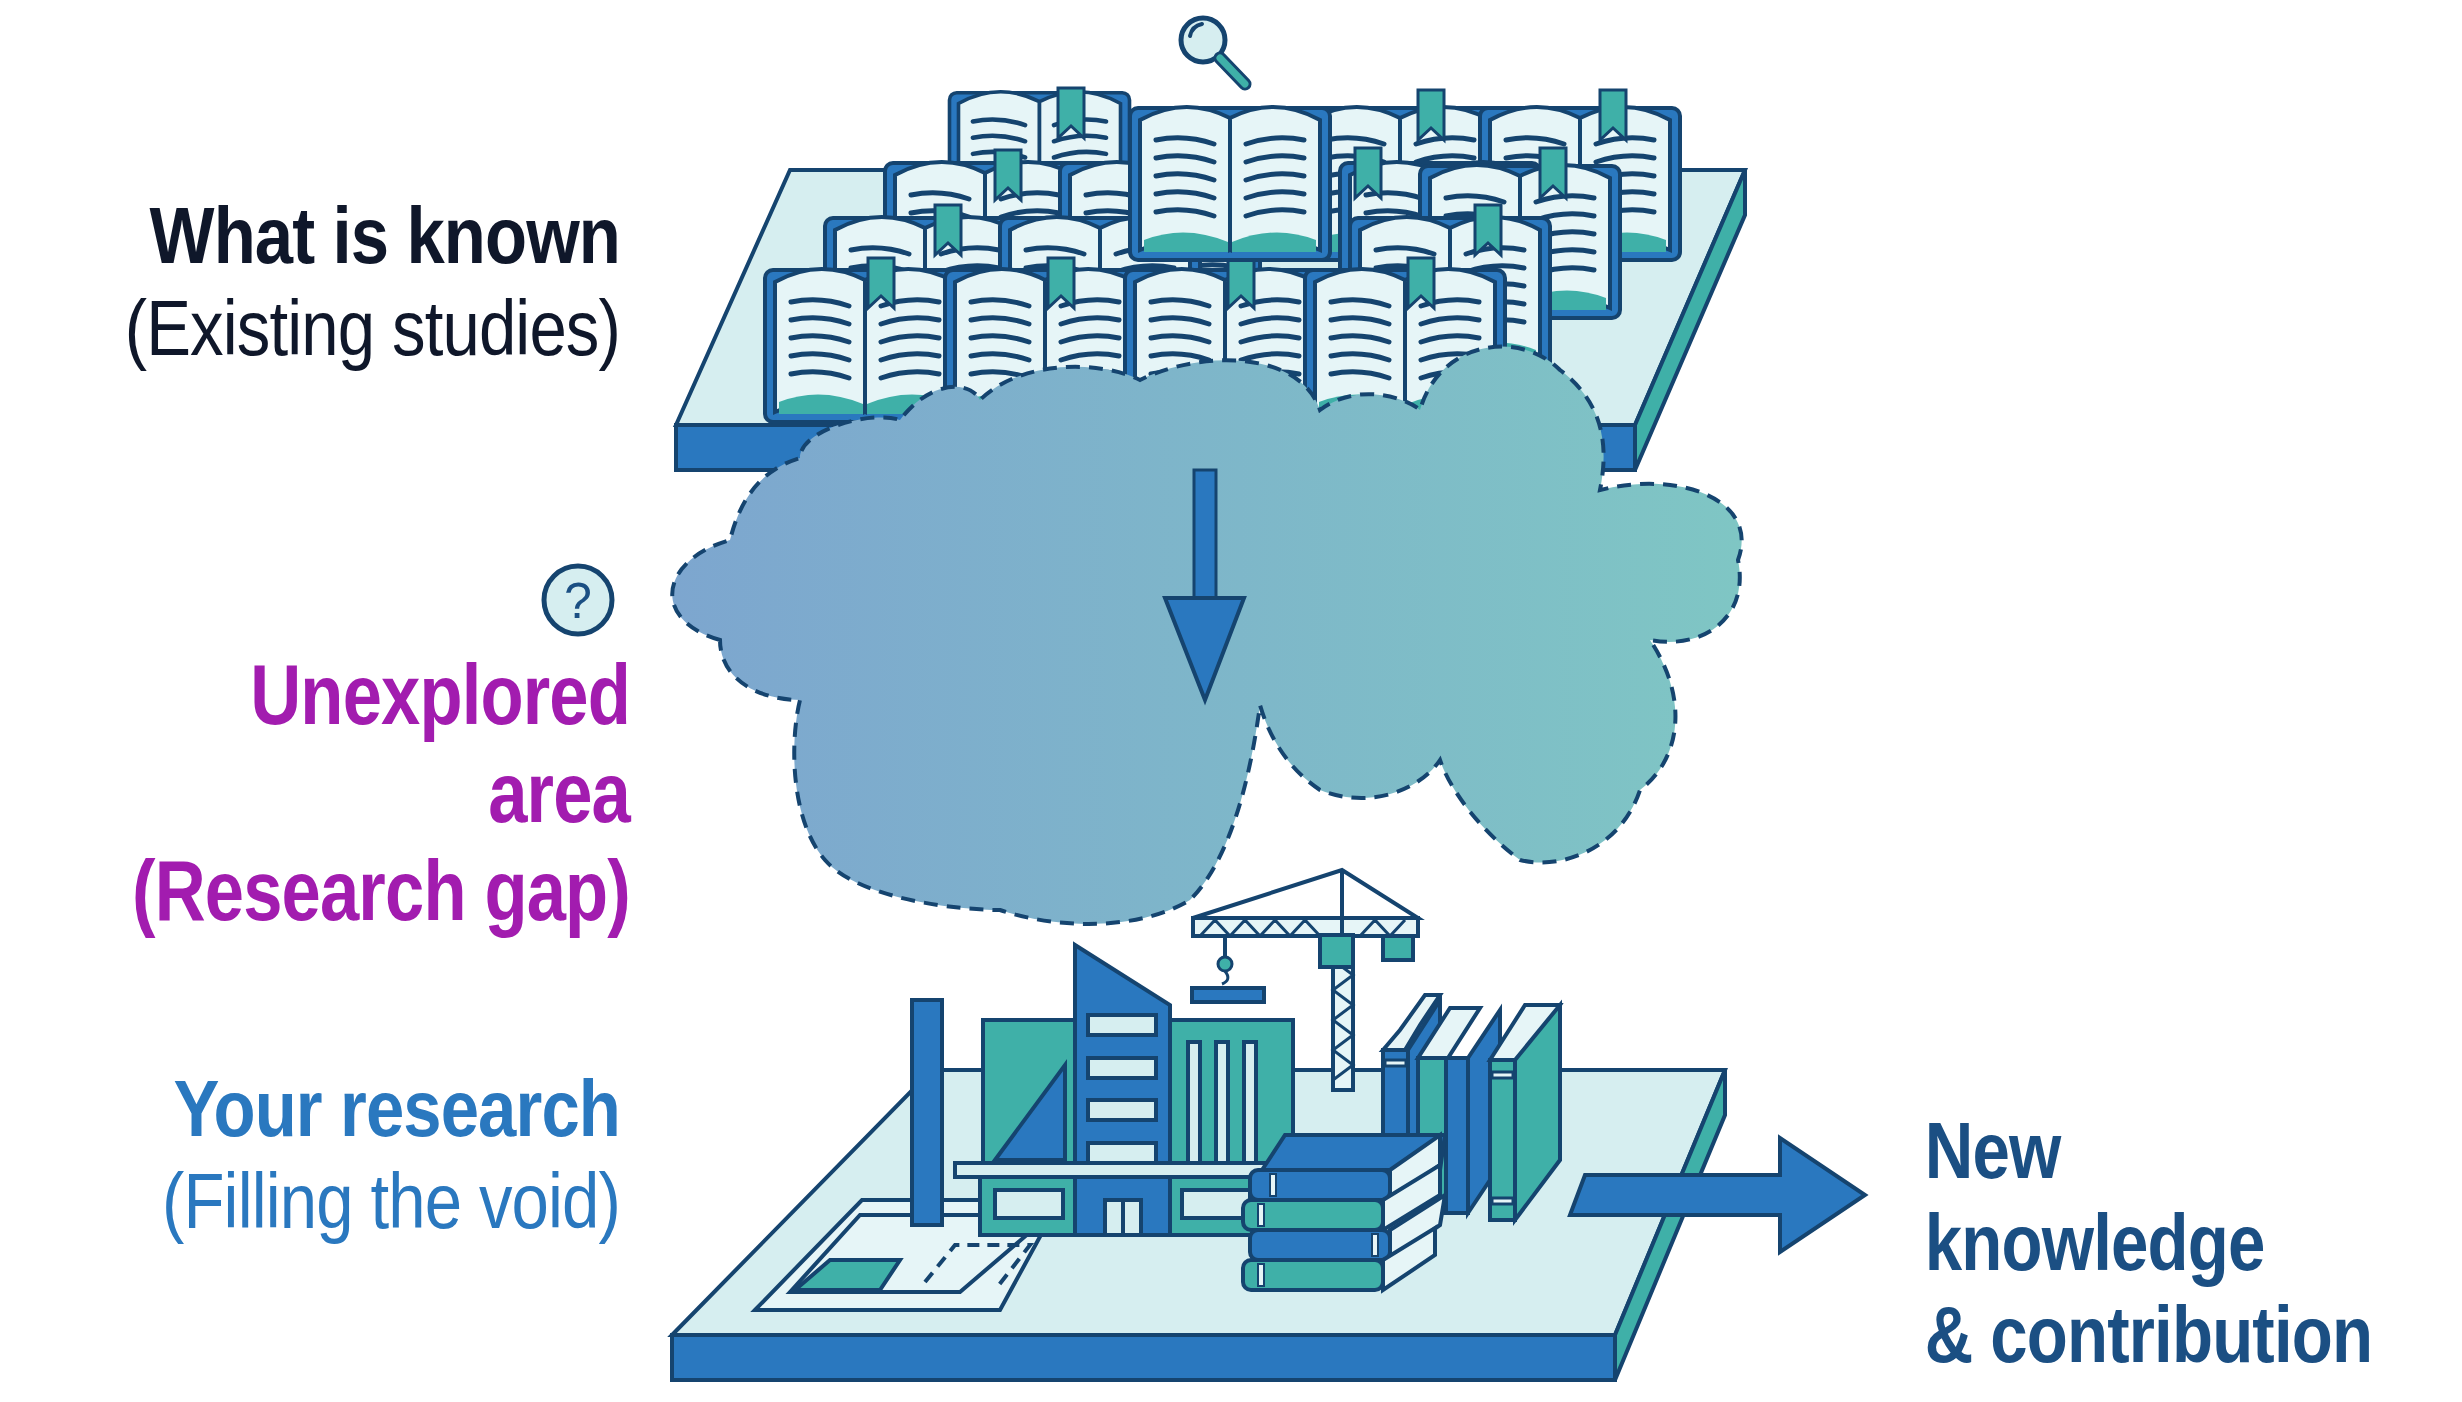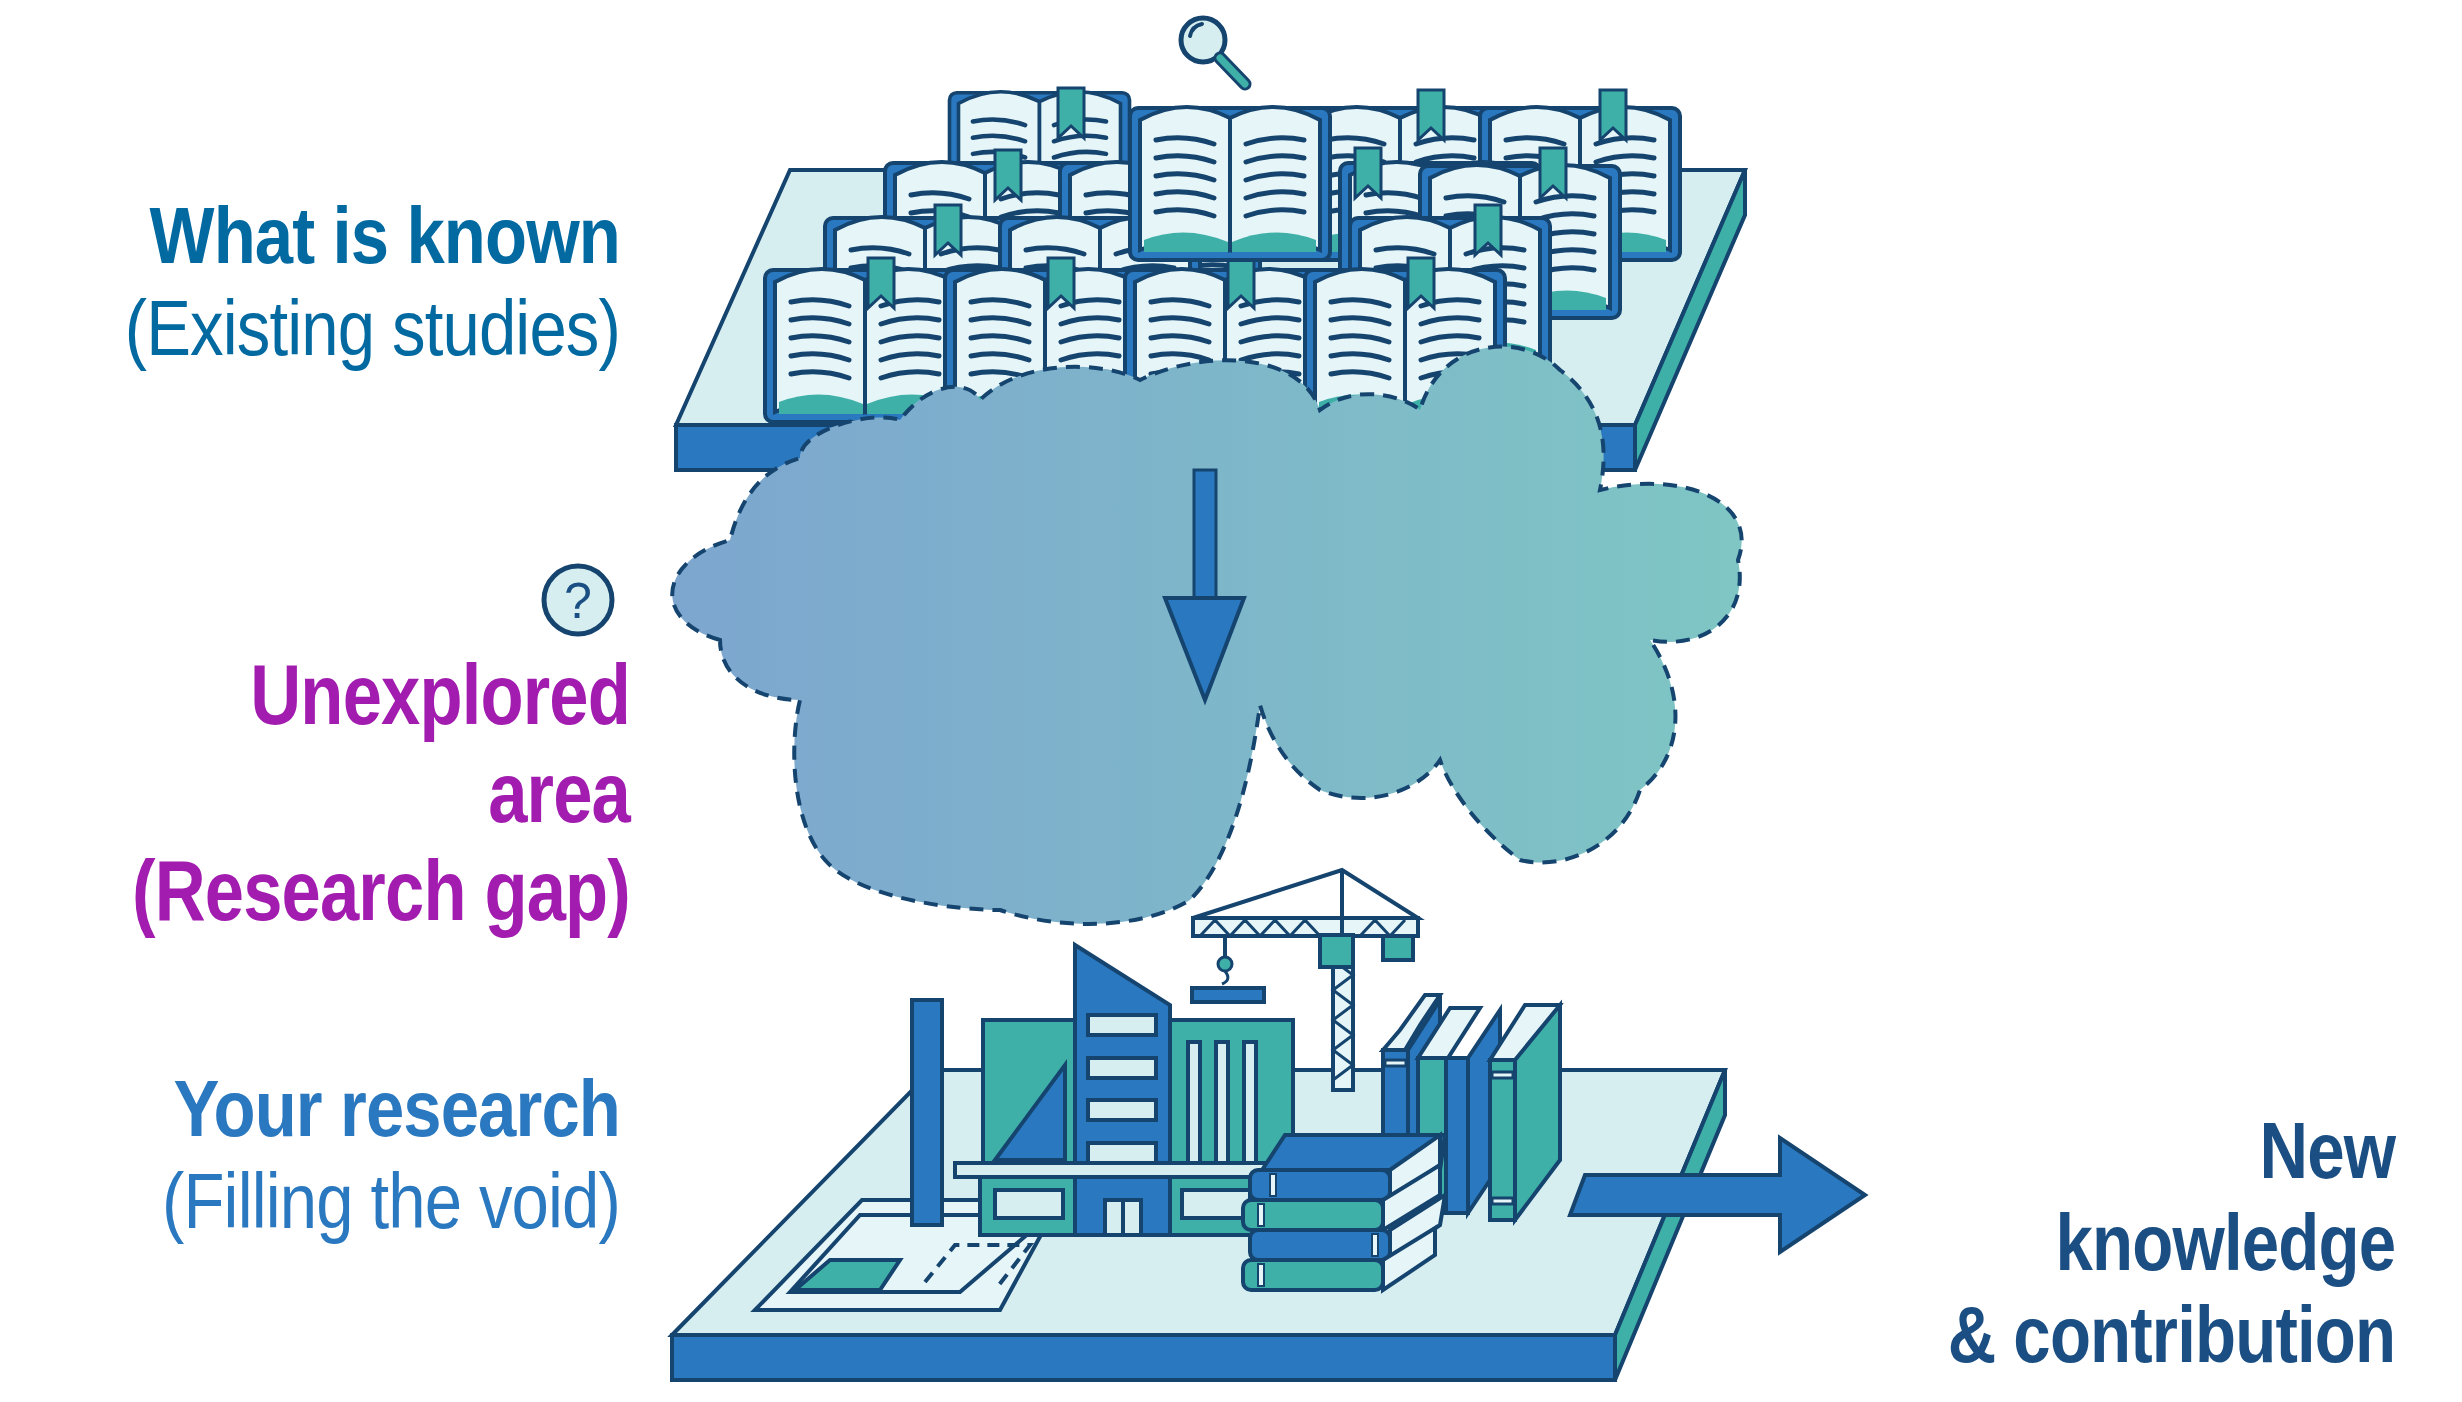--- a/index.html
+++ b/index.html
@@ -1,28 +1,28 @@
 <!DOCTYPE html>
 <html><head>
 <meta charset="utf-8">
 <style>
   html, body { margin: 0; padding: 0; background: #ffffff; }
   body { width: 2462px; height: 1402px; position: relative; overflow: hidden; font-family: "Liberation Sans", sans-serif; }
   .label { position: absolute; text-align: right; letter-spacing: -1px; }
   .label .title { font-weight: bold; display: block; }
   .label .sub { display: block; }
-  #lbl-known { left: 40px; top: 190px; width: 580px; color: #0369a1; }
+  #lbl-known { left: 40px; top: 190px; width: 580px; color: #0f172a; }
   #lbl-known .title { font-size: 80px; line-height: 92px; transform: scaleX(0.86); transform-origin: right; }
   #lbl-known .sub { font-size: 78px; line-height: 92px; transform: scaleX(0.86); transform-origin: right; }
   #lbl-gap { left: 10px; top: 645px; width: 620px; color: #a21caf; }
   #lbl-gap .title, #lbl-gap .sub { font-weight: bold; font-size: 86px; line-height: 98px; transform: scaleX(0.82); transform-origin: right; }
   #lbl-yours { left: 40px; top: 1063px; width: 580px; color: #2a78bf; }
   #lbl-yours .title { font-size: 80px; line-height: 92px; transform: scaleX(0.86); transform-origin: right; }
   #lbl-yours .sub { font-size: 78px; line-height: 92px; transform: scaleX(0.86); transform-origin: right; }
-  #lbl-new { left: 1880px; top: 1105px; width: 560px; text-align: right; color: #1b4f83; }
+  #lbl-new { left: 1880px; top: 1105px; width: 560px; text-align: left; color: #1b4f83; }
   #lbl-new .title, #lbl-new .sub { font-weight: bold; font-size: 80px; line-height: 92px; transform: scaleX(0.84); }
   svg#art { position: absolute; left: 0; top: 0; }
 </style>
 </head>
 <body>
 
 <svg id="art" width="2462" height="1402" viewBox="0 0 2462 1402">
   <defs>
     <linearGradient id="cloudGrad" x1="0" y1="0" x2="1" y2="0">
       <stop offset="0" stop-color="#7da6cf"></stop>

